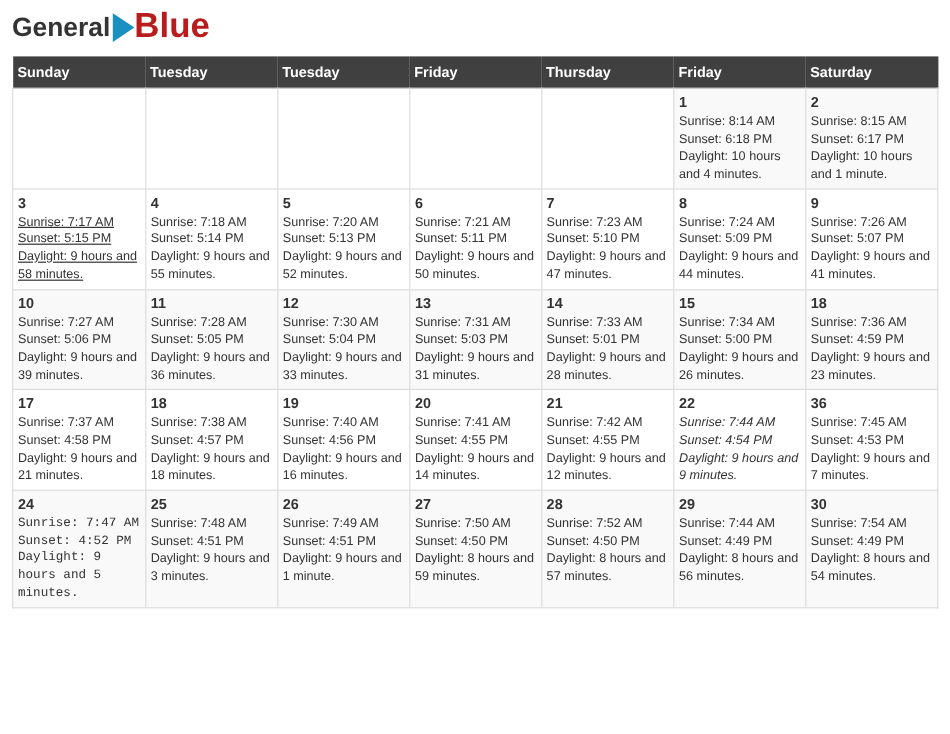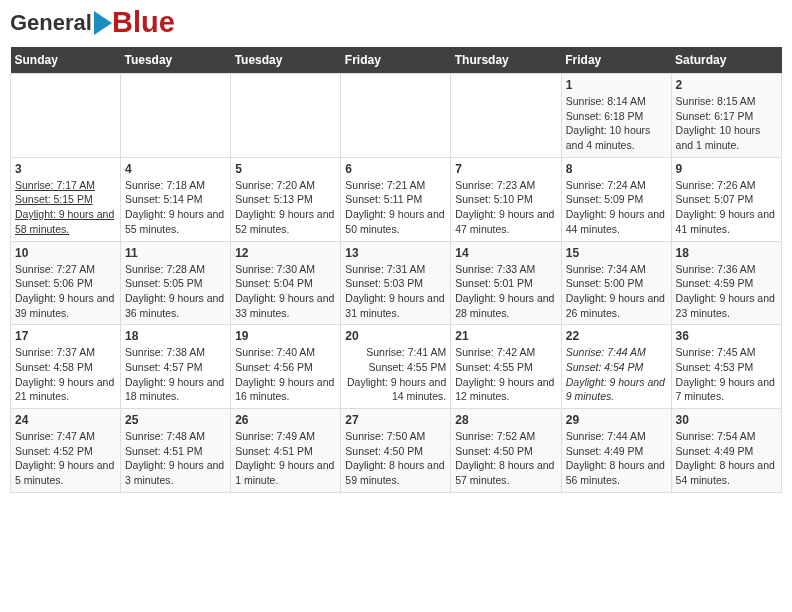--- a/index.html
+++ b/index.html
@@ -240,21 +240,21 @@
 Daylight: 9 hours and 18 minutes.</div>
         </td>
         <td>
           <div class="day-number">19</div>
           <div class="day-info" style="white-space: pre-line;">Sunrise: 7:40 AM
 Sunset: 4:56 PM
 Daylight: 9 hours and 16 minutes.</div>
         </td>
         <td>
           <div class="day-number">20</div>
-          <div class="day-info" style="white-space: pre-line; text-align: right;">Sunrise: 7:41 AM
+          <div class="day-info" style="white-space: pre-line;">Sunrise: 7:41 AM
 Sunset: 4:55 PM
 Daylight: 9 hours and 14 minutes.</div>
         </td>
         <td>
           <div class="day-number">21</div>
           <div class="day-info" style="white-space: pre-line;">Sunrise: 7:42 AM
 Sunset: 4:55 PM
 Daylight: 9 hours and 12 minutes.</div>
         </td>
         <td>
@@ -266,21 +266,21 @@
         <td>
           <div class="day-number">36</div>
           <div class="day-info" style="white-space: pre-line;">Sunrise: 7:45 AM
 Sunset: 4:53 PM
 Daylight: 9 hours and 7 minutes.</div>
         </td>
       </tr>
       <tr>
         <td>
           <div class="day-number">24</div>
-          <div class="day-info" style="white-space: pre-line;">Sunrise: 7:47 AM
+          <div class="day-info" style="white-space: pre-line; font-family: Liberation Mono, monospace;">Sunrise: 7:47 AM
 Sunset: 4:52 PM
 Daylight: 9 hours and 5 minutes.</div>
         </td>
         <td>
           <div class="day-number">25</div>
           <div class="day-info" style="white-space: pre-line;">Sunrise: 7:48 AM
 Sunset: 4:51 PM
 Daylight: 9 hours and 3 minutes.</div>
         </td>
         <td>

